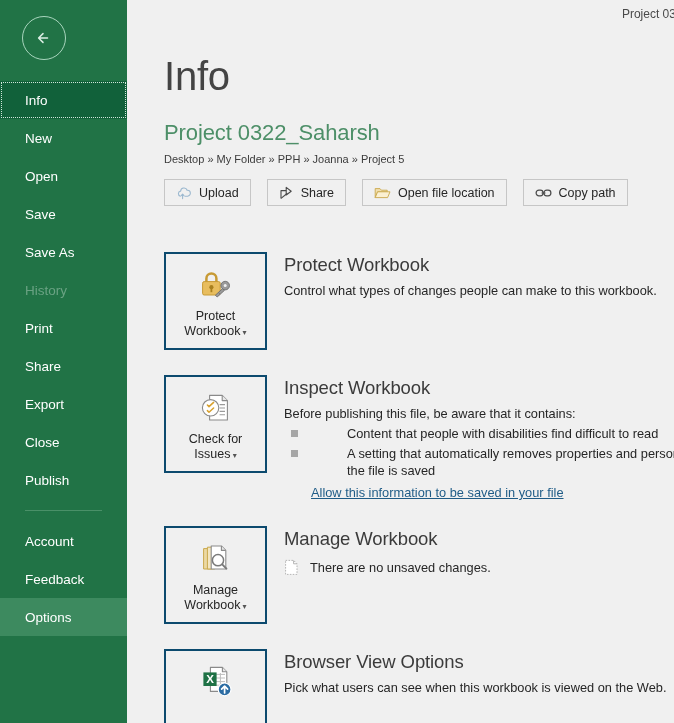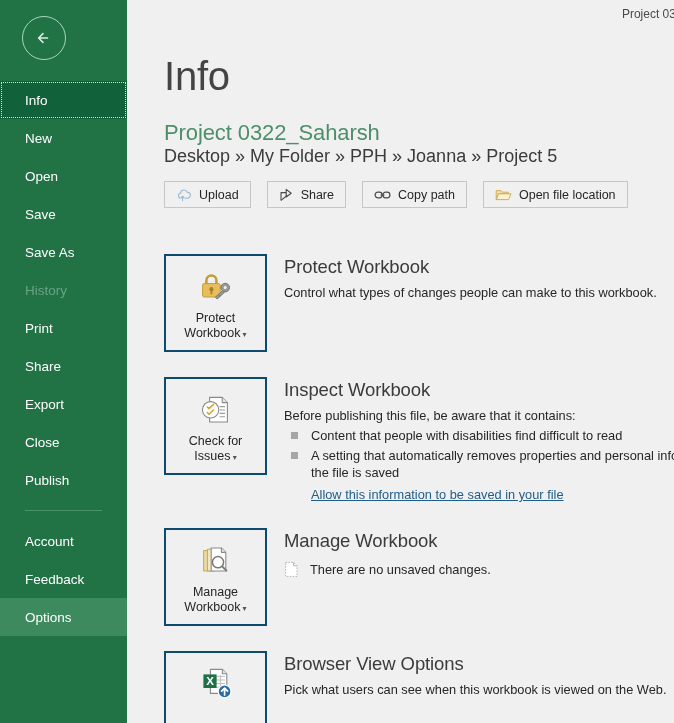--- a/index.html
+++ b/index.html
@@ -114,21 +114,22 @@
 
   .doc-name {
     margin-top: 24px;
     font-size: 22px;
     font-weight: 400;
     color: #4d8f68;
     letter-spacing: -0.1px;
   }
 
   .breadcrumb {
-    font-size: 18px;
+    margin-top: 7px;
+    font-size: 11px;
     color: #3b3b3b;
     white-space: nowrap;
   }
 
   
   .action-row {
     margin-top: 14px;
     display: flex;
     gap: 16px;
   }
@@ -204,20 +205,21 @@
   }
 
   .bullet-list { margin-top: 4px; }
   .bullet-item {
     display: flex;
     align-items: flex-start;
     margin-top: 3px;
     font-size: 12.8px;
     color: #262626;
     line-height: 17px;
+    gap: 36px;
   }
   .bullet-mark {
     width: 7px; height: 7px;
     background: #a6a6a6;
     margin: 5px 13px 0 7px;
     flex: 0 0 auto;
   }
   .bullet-text { white-space: nowrap; }
   .bullet-text .wrapline { display: block; white-space: nowrap; }
 
@@ -325,34 +327,34 @@
     <div class="action-btn">
       <svg width="15" height="14" viewBox="0 0 15 14">
         <path d="M2 12.4 V4.6 H7.2" fill="none" stroke="#4a4a4a" stroke-width="1.1" stroke-linejoin="round"></path>
         <path d="M2 12.4 L8.4 7.3" fill="none" stroke="#4a4a4a" stroke-width="1.1"></path>
         <path d="M7.2 1.4 L12.2 5.2 L7.2 9 Z" fill="none" stroke="#4a4a4a" stroke-width="1.1" stroke-linejoin="round"></path>
       </svg>
       <span>Share</span>
     </div>
 
     <div class="action-btn">
+      <svg width="17" height="14" viewBox="0 0 17 14">
+        <path d="M1.2 11.6 V2.6 H6 L7.4 4.2 H13.2 V5.8 H3.6 L1.2 11.6 Z" fill="#f2dfae" stroke="#c9a84c" stroke-width="0.9" stroke-linejoin="round"></path>
+        <path d="M3.6 5.8 H16 L13.6 11.6 H1.2 Z" fill="#fbf0d2" stroke="#c9a84c" stroke-width="0.9" stroke-linejoin="round"></path>
+      </svg>
+      <span>Open file location</span>
+    </div>
+
+    <div class="action-btn">
       <svg width="17" height="12" viewBox="0 0 17 12">
         <rect x="1.1" y="3.2" width="7" height="5.6" rx="2.8" fill="none" stroke="#4a4a4a" stroke-width="1.2"></rect>
         <rect x="8.9" y="3.2" width="7" height="5.6" rx="2.8" fill="none" stroke="#4a4a4a" stroke-width="1.2"></rect>
         <path d="M6.6 6 H10.4" stroke="#4a4a4a" stroke-width="1.2"></path>
       </svg>
       <span>Copy path</span>
-    </div>
-
-    <div class="action-btn">
-      <svg width="17" height="14" viewBox="0 0 17 14">
-        <path d="M1.2 11.6 V2.6 H6 L7.4 4.2 H13.2 V5.8 H3.6 L1.2 11.6 Z" fill="#f2dfae" stroke="#c9a84c" stroke-width="0.9" stroke-linejoin="round"></path>
-        <path d="M3.6 5.8 H16 L13.6 11.6 H1.2 Z" fill="#fbf0d2" stroke="#c9a84c" stroke-width="0.9" stroke-linejoin="round"></path>
-      </svg>
-      <span>Open file location</span>
     </div>
   </div>
 
   <div class="sections">
 
     <div class="section">
       <div class="big-btn">
         <div class="glyph">
           <svg width="38" height="33" viewBox="0 0 38 33">
             <path d="M9.4 14 V10.4 a5 5 0 0 1 10 0 V14" fill="none" stroke="#c79a34" stroke-width="2.5"></path>

